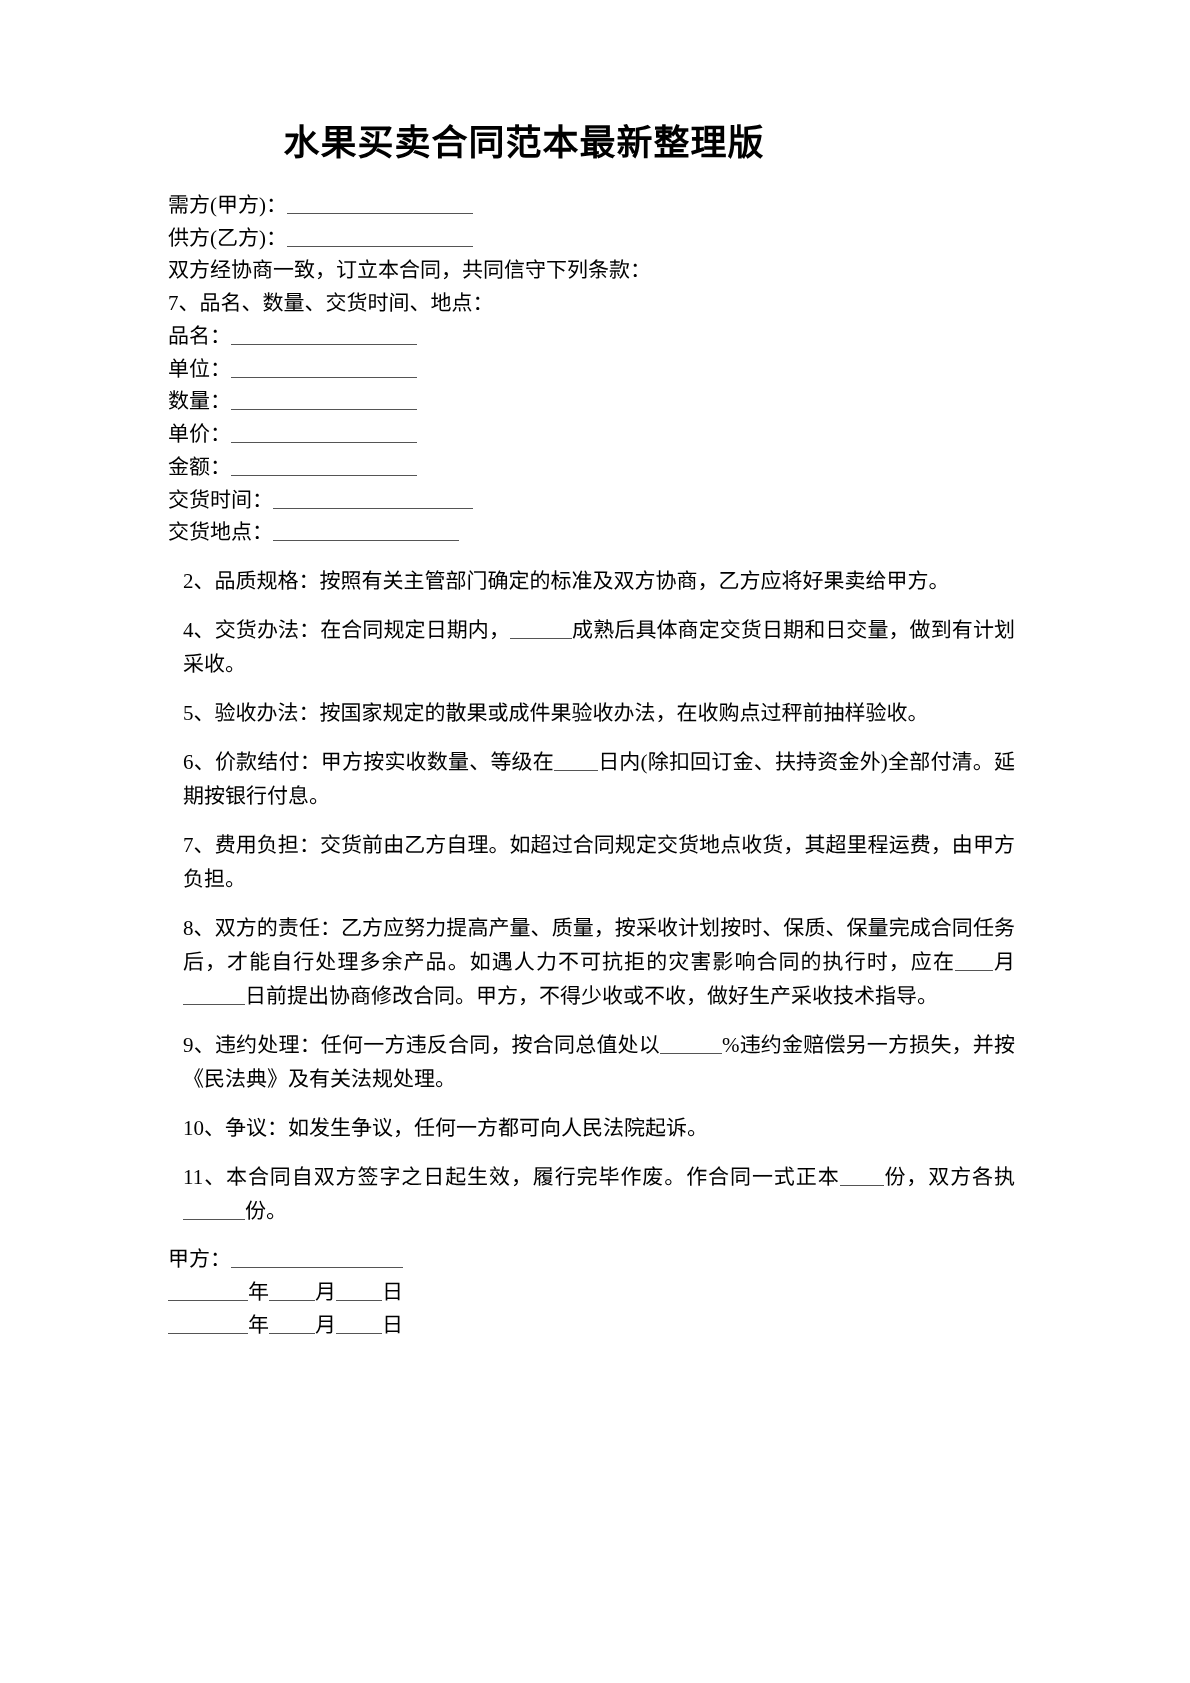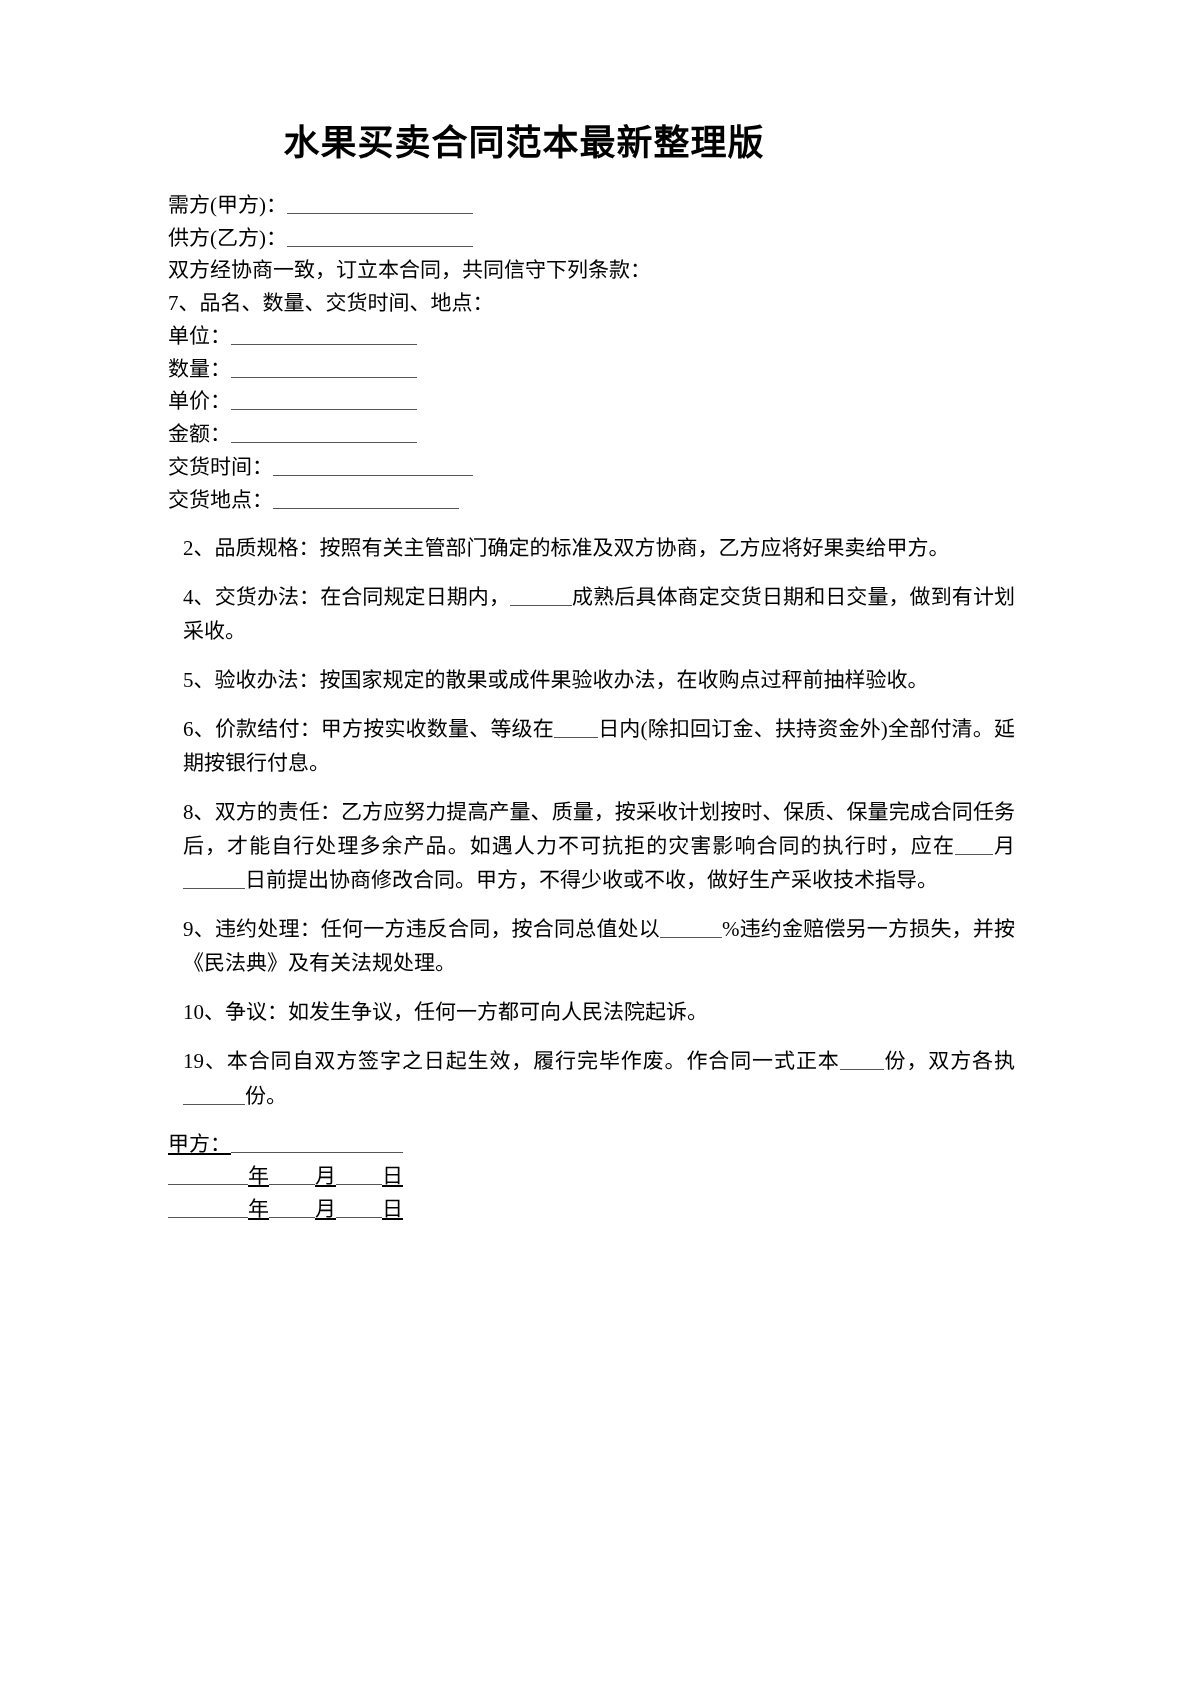--- a/index.html
+++ b/index.html
@@ -54,21 +54,21 @@
     height: 17px;
   }
   .blank-field { width: 186px; }
   .blank-field-long { width: 200px; }
   .blank-short { width: 44px; }
   .blank-mid { width: 62px; }
   .blank-tiny { width: 38px; }
   .blank-date-y { width: 80px; }
   .blank-date-md { width: 46px; }
   .blank-sign { width: 172px; }
-  .sig-block { margin-top: 2px; text-decoration: underline; }
+  .sig-block { margin-top: 2px; }
   .sig-line { white-space: nowrap; margin: 0; }
   .item-label { display: inline-block; }
 </style>
 </head>
 <body>
 
 <div class="page">
 
   <h1 class="doc-title">水果买卖合同范本最新整理版</h1>
 
@@ -79,20 +79,23 @@
     </p>
 
     <p class="line">
       <span class="item-label">供方(乙方)：</span><span class="blank blank-field"></span>
     </p>
 
     <p class="line">双方经协商一致，订立本合同，共同信守下列条款：</p>
 
     <p class="line">7、品名、数量、交货时间、地点：</p>
 
+    <p class="line">
+      <span class="item-label">品名：</span><span class="blank blank-field"></span>
+    </p>
 
     <p class="line">
       <span class="item-label">单位：</span><span class="blank blank-field"></span>
     </p>
 
     <p class="line">
       <span class="item-label">数量：</span><span class="blank blank-field"></span>
     </p>
 
     <p class="line">
@@ -117,33 +120,34 @@
     <p class="para">
       <span>4、交货办法：在合同规定日期内，</span><span class="blank blank-mid"></span><span>成熟后具体商定交货日期和日交量，做到有计划采收。</span>
     </p>
 
     <p class="para">5、验收办法：按国家规定的散果或成件果验收办法，在收购点过秤前抽样验收。</p>
 
     <p class="para">
       <span>6、价款结付：甲方按实收数量、等级在</span><span class="blank blank-short"></span><span>日内(除扣回订金、扶持资金外)全部付清。延期按银行付息。</span>
     </p>
 
+    <p class="para">7、费用负担：交货前由乙方自理。如超过合同规定交货地点收货，其超里程运费，由甲方负担。</p>
 
     <p class="para">
       <span>8、双方的责任：乙方应努力提高产量、质量，按采收计划按时、保质、保量完成合同任务后，才能自行处理多余产品。如遇人力不可抗拒的灾害影响合同的执行时，应在</span><span class="blank blank-tiny"></span><span>月</span><span class="blank blank-mid"></span><span>日前提出协商修改合同。甲方，不得少收或不收，做好生产采收技术指导。</span>
     </p>
 
     <p class="para">
       <span>9、违约处理：任何一方违反合同，按合同总值处以</span><span class="blank blank-mid"></span><span>%违约金赔偿另一方损失，并按《民法典》及有关法规处理。</span>
     </p>
 
     <p class="para">10、争议：如发生争议，任何一方都可向人民法院起诉。</p>
 
     <p class="para">
-      <span>19、本合同自双方签字之日起生效，履行完毕作废。作合同一式正本</span><span class="blank blank-short"></span><span>份，双方各执</span><span class="blank blank-mid"></span><span>份。</span>
+      <span>11、本合同自双方签字之日起生效，履行完毕作废。作合同一式正本</span><span class="blank blank-short"></span><span>份，双方各执</span><span class="blank blank-mid"></span><span>份。</span>
     </p>
 
     <div class="sig-block">
 
       <p class="sig-line">
         <span>甲方：</span><span class="blank blank-sign"></span>
       </p>
 
       <p class="sig-line">
         <span class="blank blank-date-y"></span><span>年</span><span class="blank blank-date-md"></span><span>月</span><span class="blank blank-date-md"></span><span>日</span>

